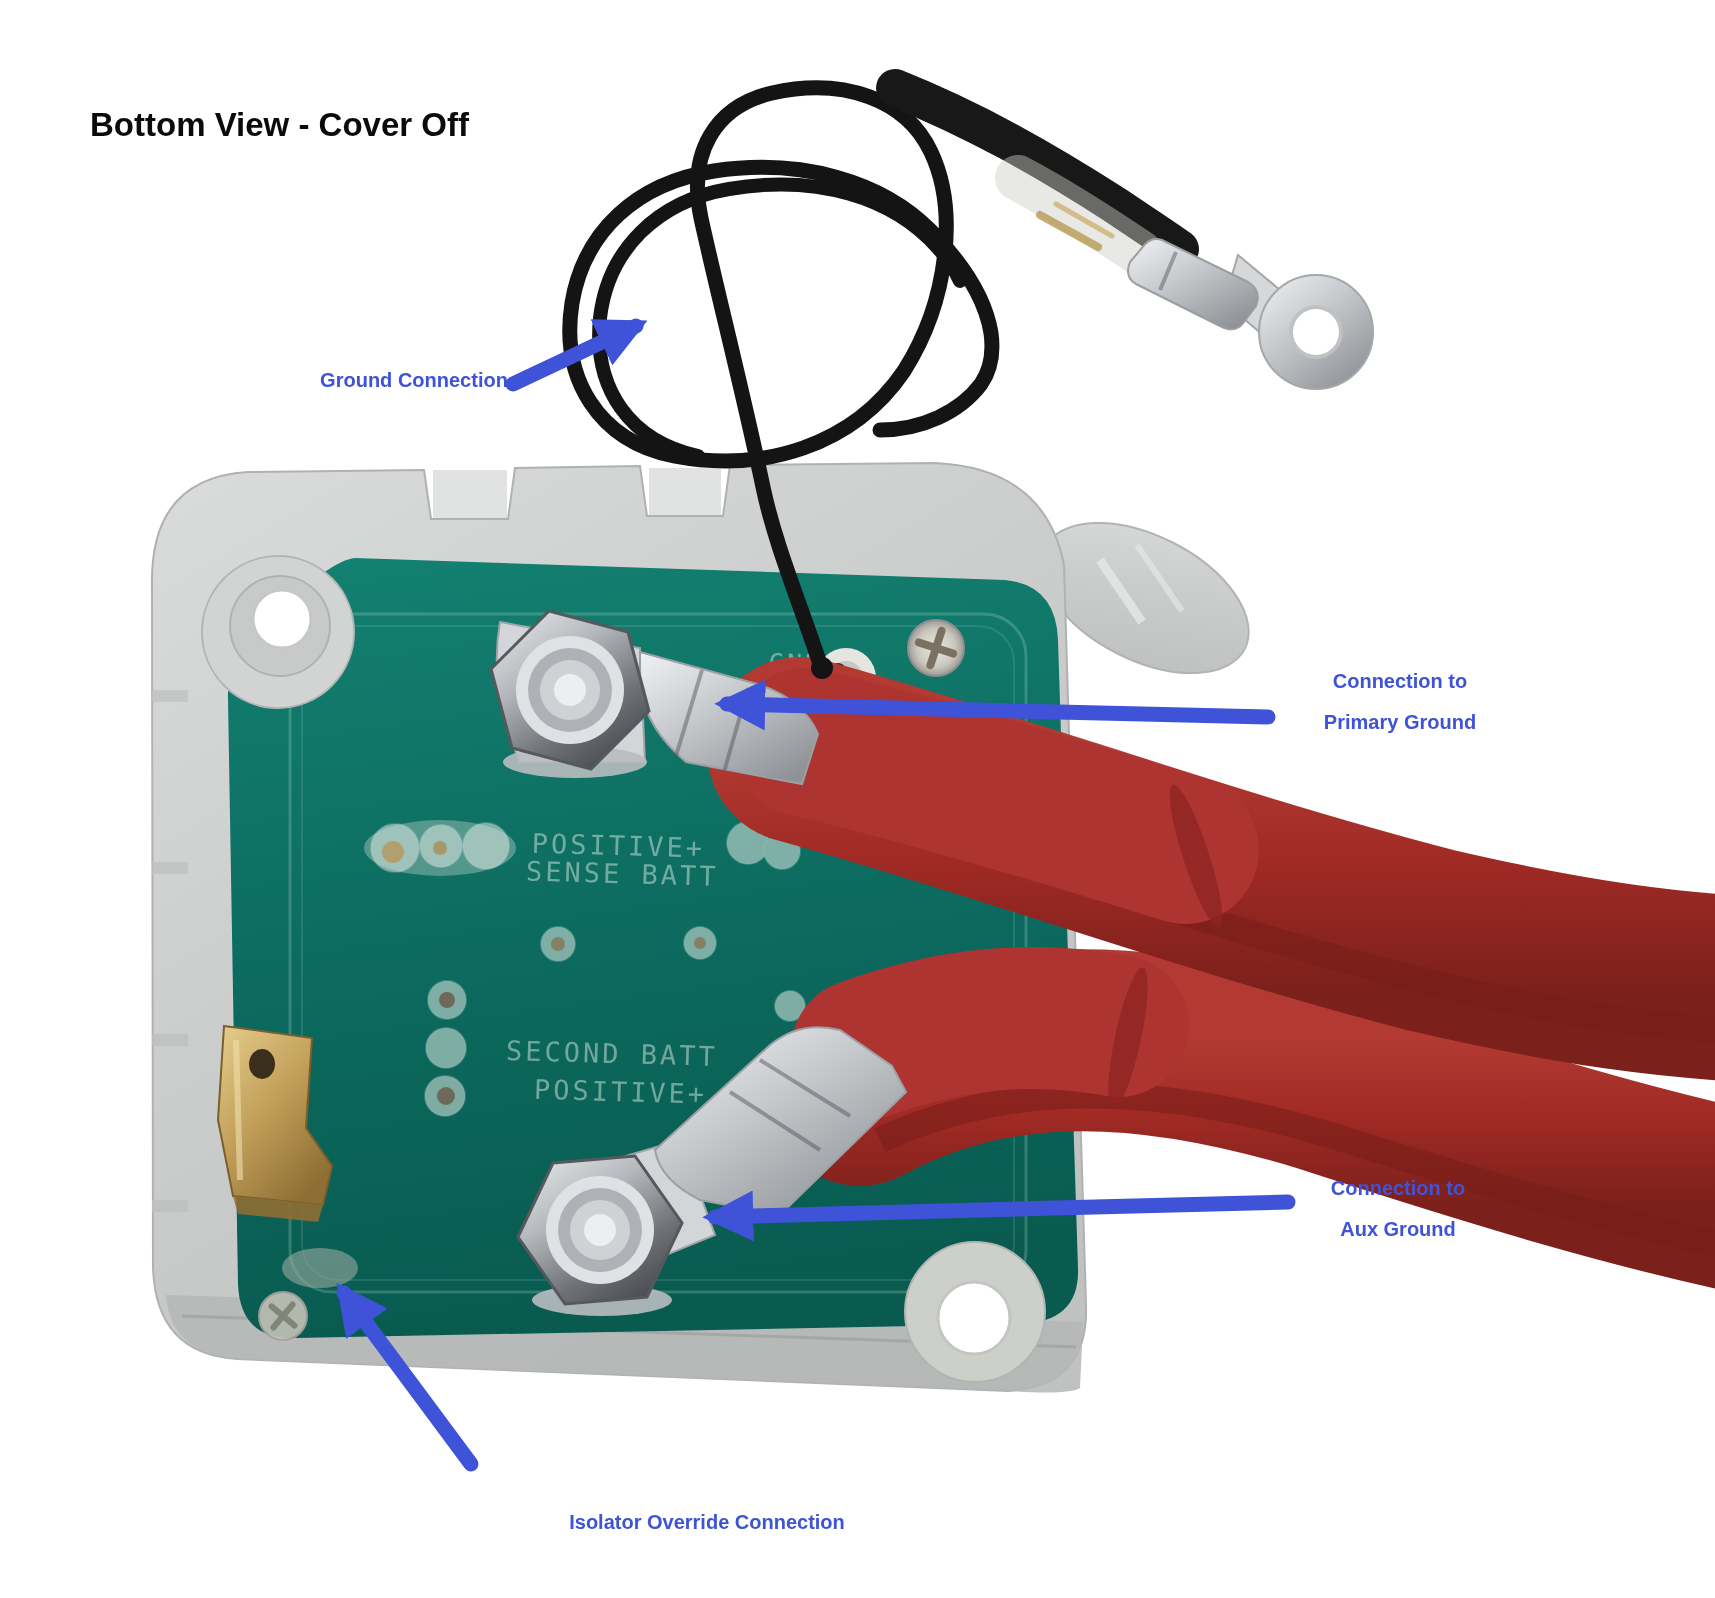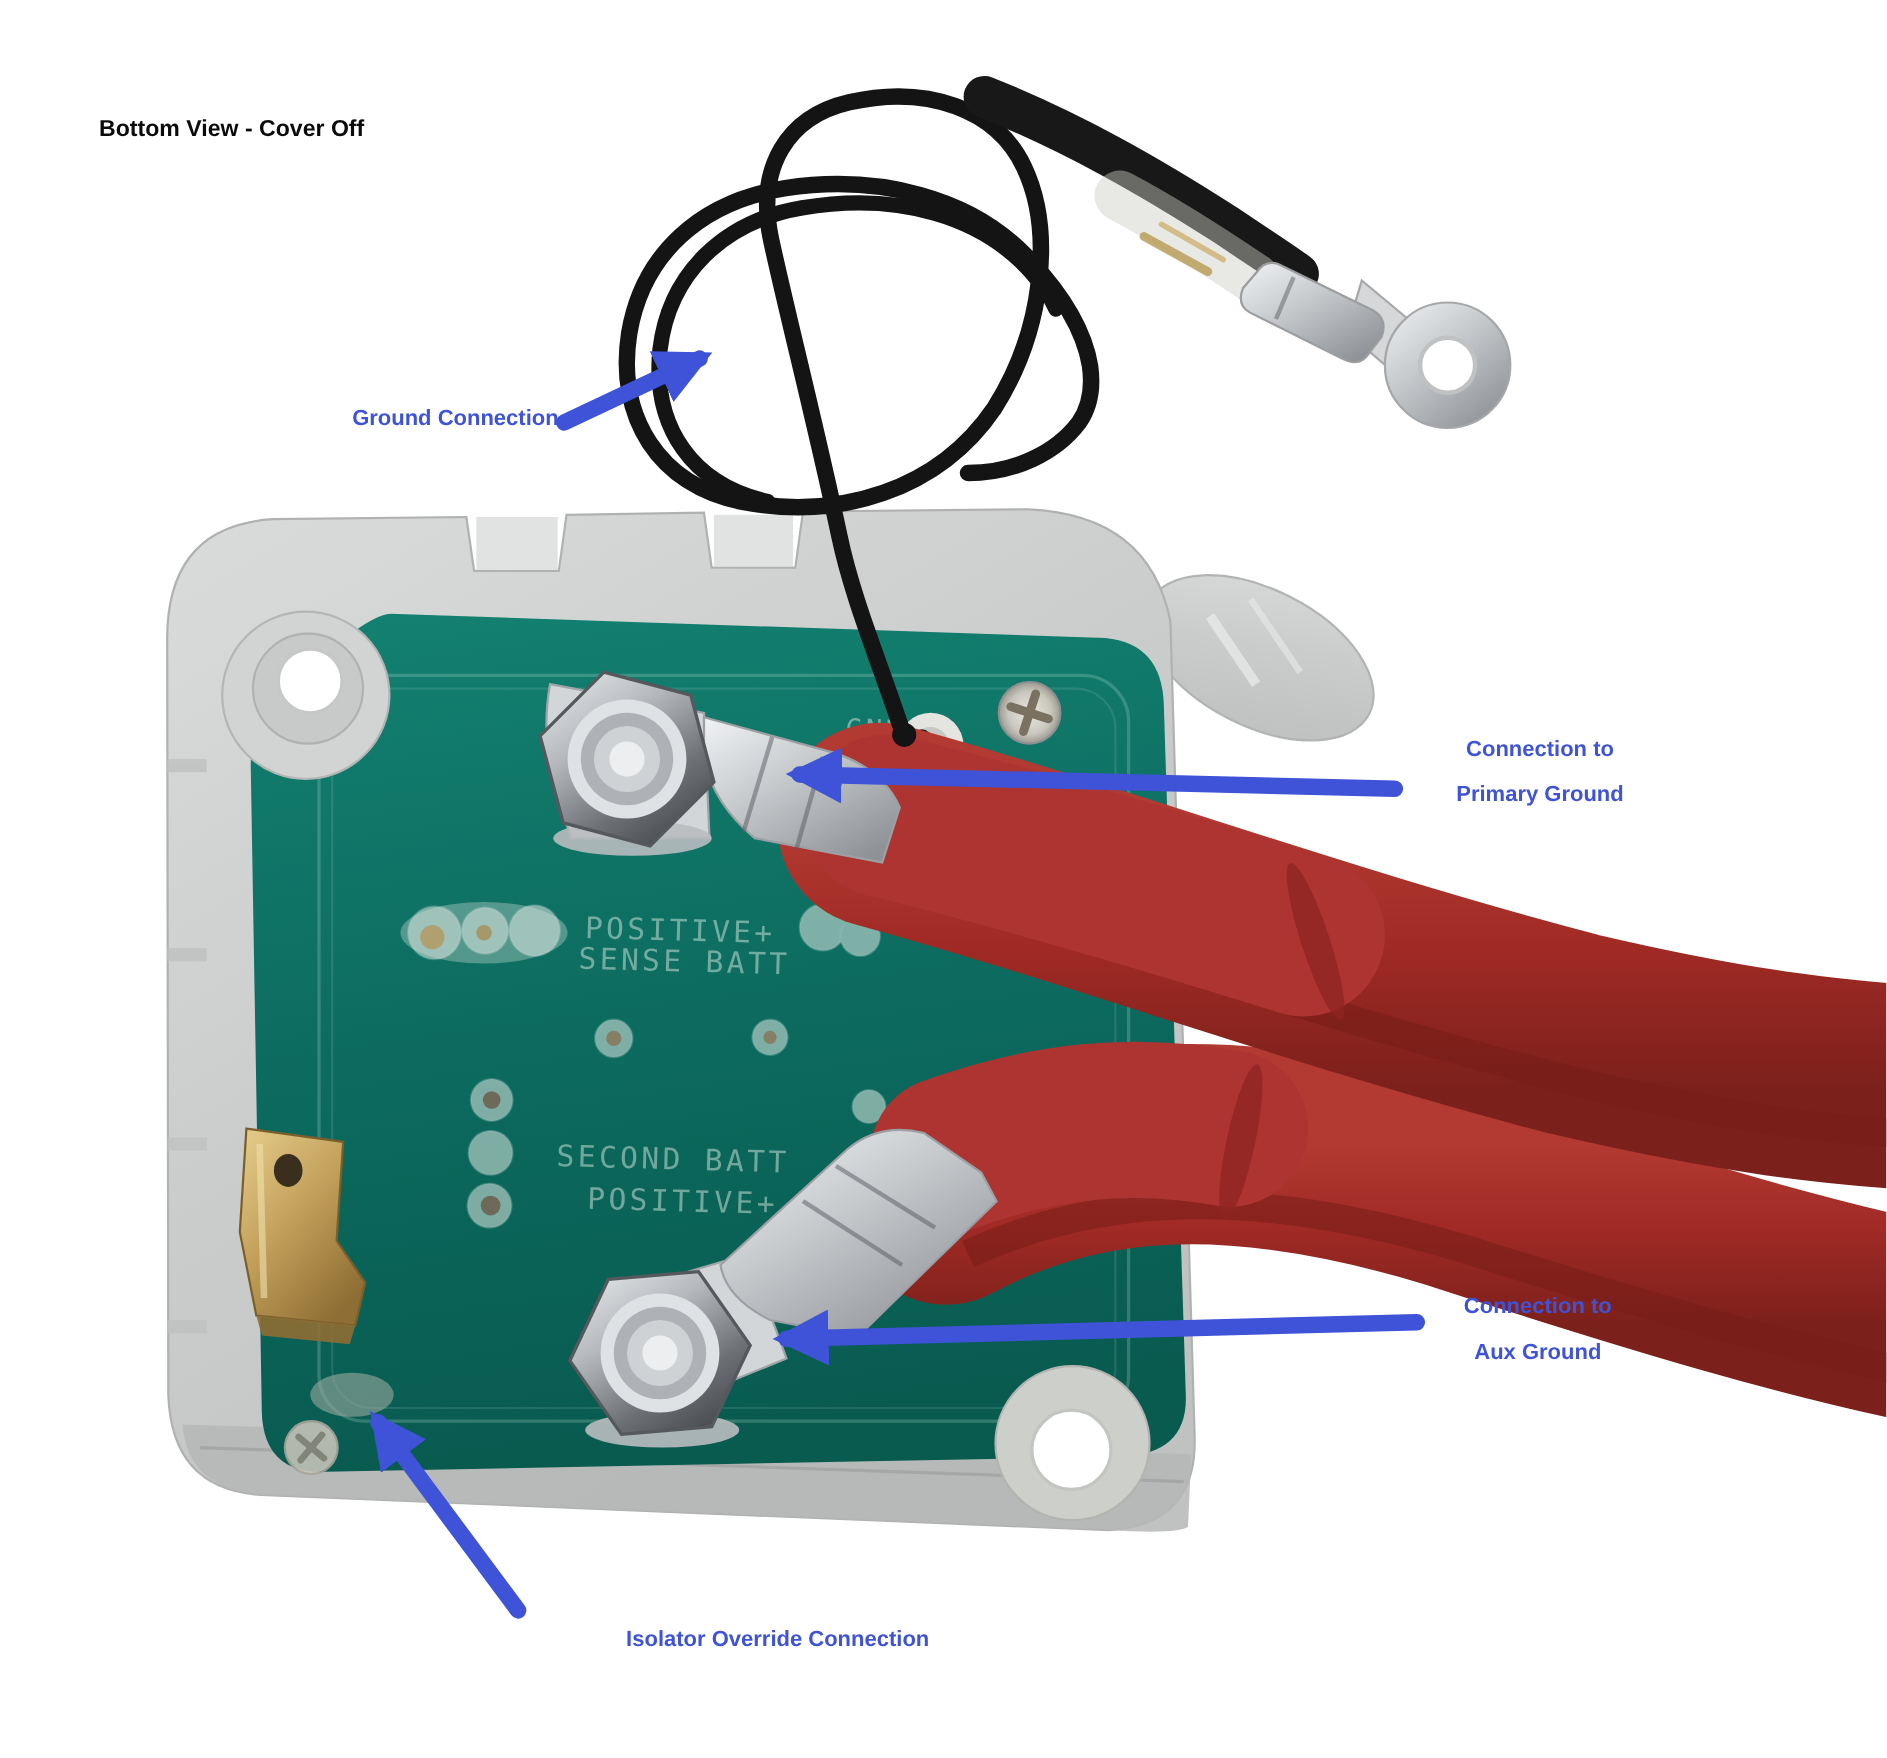--- a/index.html
+++ b/index.html
@@ -3,21 +3,21 @@
 <meta charset="utf-8">
 <style>
   html,body { margin:0; padding:0; background:#ffffff; }
   #stage {
     position:relative; width:1715px; height:1598px; background:#ffffff;
     font-family:"Liberation Sans", sans-serif; overflow:hidden;
   }
   #photo-svg { position:absolute; left:0; top:0; }
   .page-title {
     position:absolute; left:90px; top:106px;
-    font-size:21px; font-weight:bold; color:#0b0b0b; white-space:nowrap;
+    font-size:33px; font-weight:bold; color:#0b0b0b; white-space:nowrap;
   }
   .callout {
     position:absolute; transform:translateX(-50%);
     color:var(--annotation-blue,#3e53d8);
     font-size:20px; font-weight:bold; line-height:41px;
     text-align:center; white-space:nowrap;
   }
   .arrow { stroke:var(--annotation-blue,#3e53d8); stroke-width:15; stroke-linecap:round; fill:none; }
   .silk { font-family:"DejaVu Sans Mono", monospace; fill:#c6ded4; opacity:0.55; letter-spacing:3px; }
 </style>
@@ -248,14 +248,14 @@
   <div class="callout" style="left:1400px; top:661px;">
     <div>Connection to</div>
     <div>Primary Ground</div>
   </div>
 
   <div class="callout" style="left:1398px; top:1168px;">
     <div>Connection to</div>
     <div>Aux Ground</div>
   </div>
 
-  <div class="callout" style="left:707px; top:1470px;">Isolator Override Connection</div>
+  <div class="callout" style="left:707px; top:1502px;">Isolator Override Connection</div>
 </div>
 
 </body></html>

